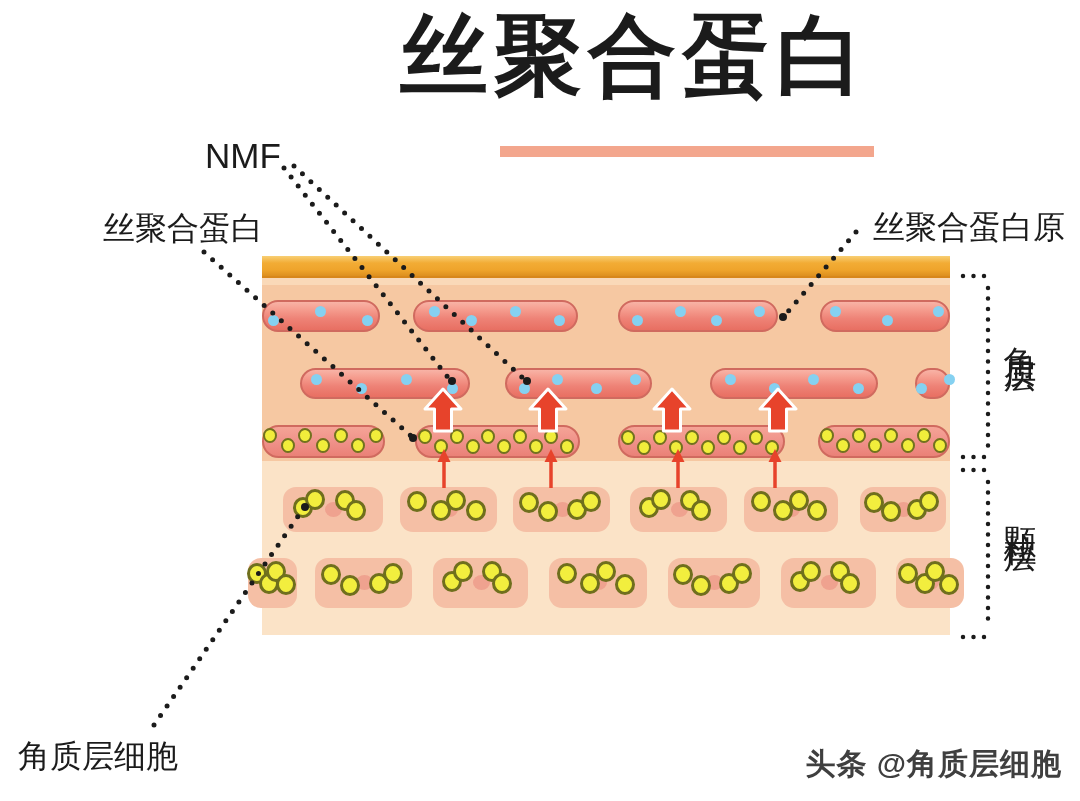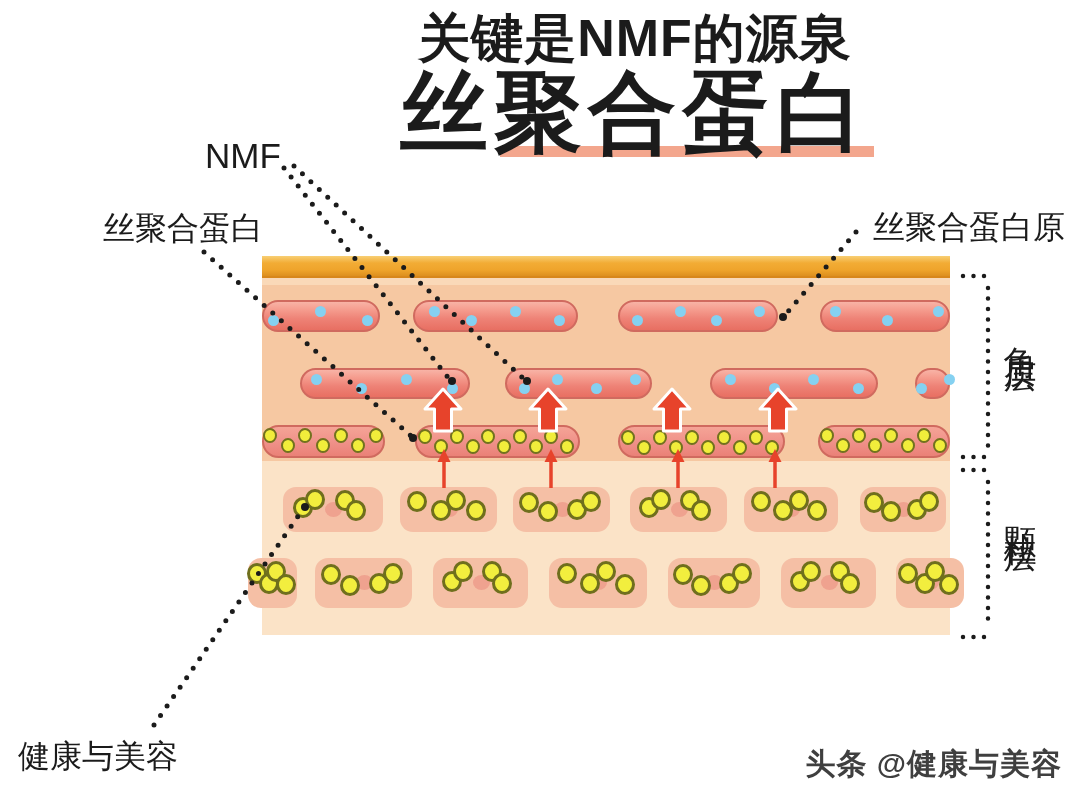--- a/index.html
+++ b/index.html
@@ -44,21 +44,20 @@
   .lbl-corneum{left:997px;top:320px;}
   .lbl-granular{left:997px;top:500px;}
   .watermark{right:18px;top:744px;font-size:30px;font-weight:bold;color:#3F3F3F;z-index:7;
     text-shadow:2px 2px 0 #ffffff,3px 3px 0 rgba(255,255,255,.85),-1px -1px 0 rgba(255,255,255,.6);
     letter-spacing:1px;}
 </style>
 </head>
 <body>
 
 <div class="abs title-wrap">
-  <div class="title-line1">关键是NMF的源泉</div>
   <div class="title-line2">丝聚合蛋白</div>
 </div>
 <div class="abs title-underline"></div>
 
 <div class="abs" id="diagram">
   <div class="lipid-bar"></div>
   <div class="bg-upper"></div>
   <div class="bg-lower"></div>
 <div class="cell" style="left: 0px; top: 44px; width: 118px; height: 32px;">
       <div class="nmf-dot" style="left: 3.8px; top: 13px;"></div>
@@ -289,16 +288,16 @@
     <line x1="963" y1="457" x2="990" y2="457"></line>
     <line x1="963" y1="470" x2="990" y2="470"></line>
     <line x1="988" y1="482" x2="988" y2="624"></line>
     <line x1="963" y1="637" x2="990" y2="637"></line>
   </g>
 </svg>
 
 <div class="abs lbl lbl-nmf">NMF</div>
 <div class="abs lbl lbl-filaggrin">丝聚合蛋白</div>
 <div class="abs lbl lbl-corneocyte">丝聚合蛋白原</div>
-<div class="abs lbl lbl-profilaggrin">健康与美容</div>
+<div class="abs lbl lbl-profilaggrin">角质层细胞</div>
 <div class="abs lbl-vert lbl-corneum">角质层</div>
 <div class="abs lbl-vert lbl-granular">颗粒层</div>
-<div class="abs watermark">头条 @健康与美容</div>
+<div class="abs watermark">头条 @角质层细胞</div>
 
 </body></html>

